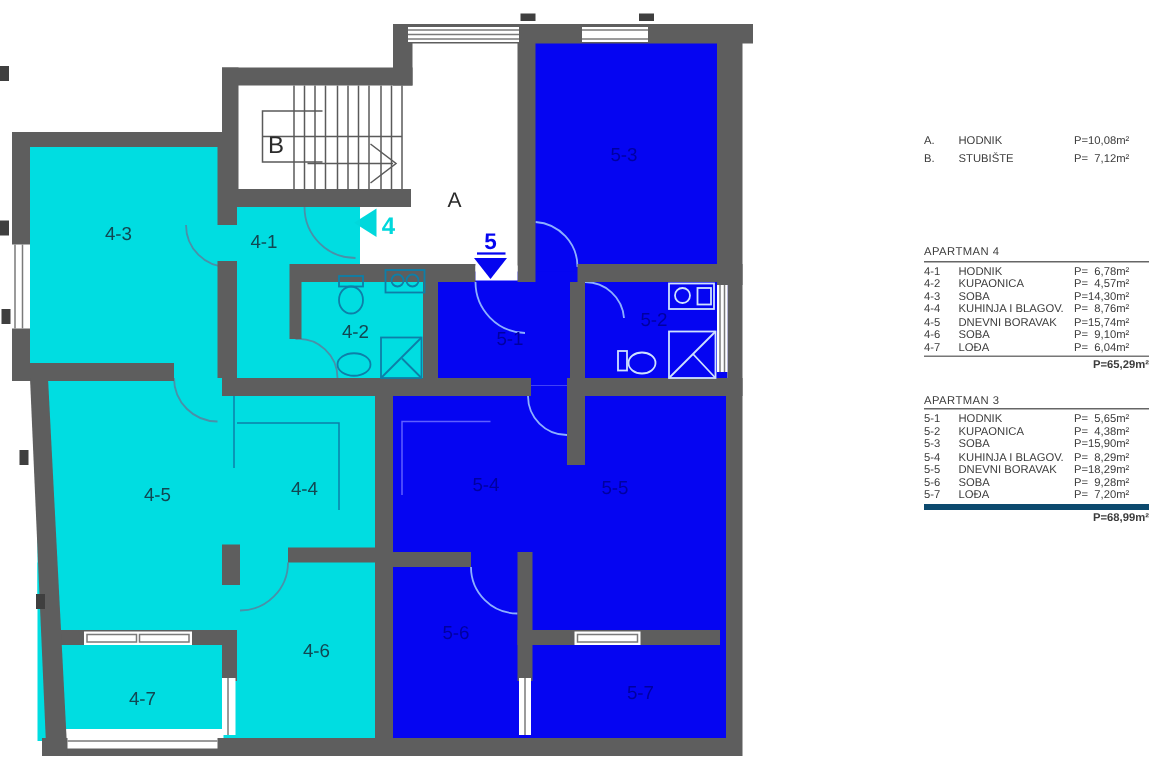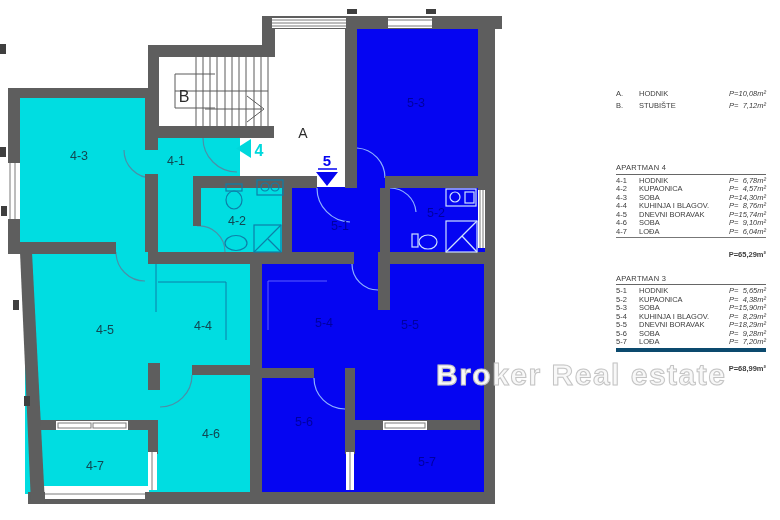--- a/index.html
+++ b/index.html
@@ -21,27 +21,27 @@
   .rl5{fill:#0000a0;font-size:12.5px;}
   .rlw{fill:#2b2b2b;}
   .arr4{fill:#00d8dc;}
   .arr5{fill:#0505f0;}
   .legend{position:absolute;left:616px;top:88px;width:150px;color:#3c3c3c;
           font-size:7.5px;line-height:8.5px;}
   .lrow{display:flex;}
   .common .lrow{line-height:12px;}
   .lid{width:23px;flex:none;}
   .lname{flex:1;white-space:nowrap;}
-  .larea{width:50px;flex:none;text-align:right;white-space:pre;font-style:italic;}
+  .larea{width:50px;flex:none;text-align:left;white-space:pre;}
   .ablock{margin:0;}
   .a4{margin-top:52px;}
   .a5{margin-top:15px;}
   .ltitle{border-bottom:1px solid #666;padding-bottom:1px;margin-bottom:2px;
           letter-spacing:.3px;}
-  .ltotal{border-top:1px solid #777;margin-top:1px;padding-top:13px;
+  .ltotal{border-top:1px solid #777;margin-top:1px;padding-top:1px;
           text-align:right;font-weight:bold;white-space:pre;}
   .a5 .ltotal{border-top:4px solid #0c4a6e;}
   .watermark{position:absolute;left:436px;top:358px;z-index:5;white-space:nowrap;
              font-size:30px;font-weight:bold;letter-spacing:1.5px;
              color:rgba(255,255,255,0.85);
              -webkit-text-stroke:1px #c4c4c4;
              text-shadow:0 0 1px #cccccc;}
 </style>
 </head>
 <body>
@@ -319,15 +319,14 @@
       <span class="lid">5-7</span>
       <span class="lname">LOĐA</span>
       <span class="larea">P=  7,20m²</span>
     </div>
     <div class="ltotal">P=68,99m²</div>
   </div>
 
 </div>
 
 
-<div class="watermark">Broker Real estate</div>
 
 </div>
 
 </body></html>

